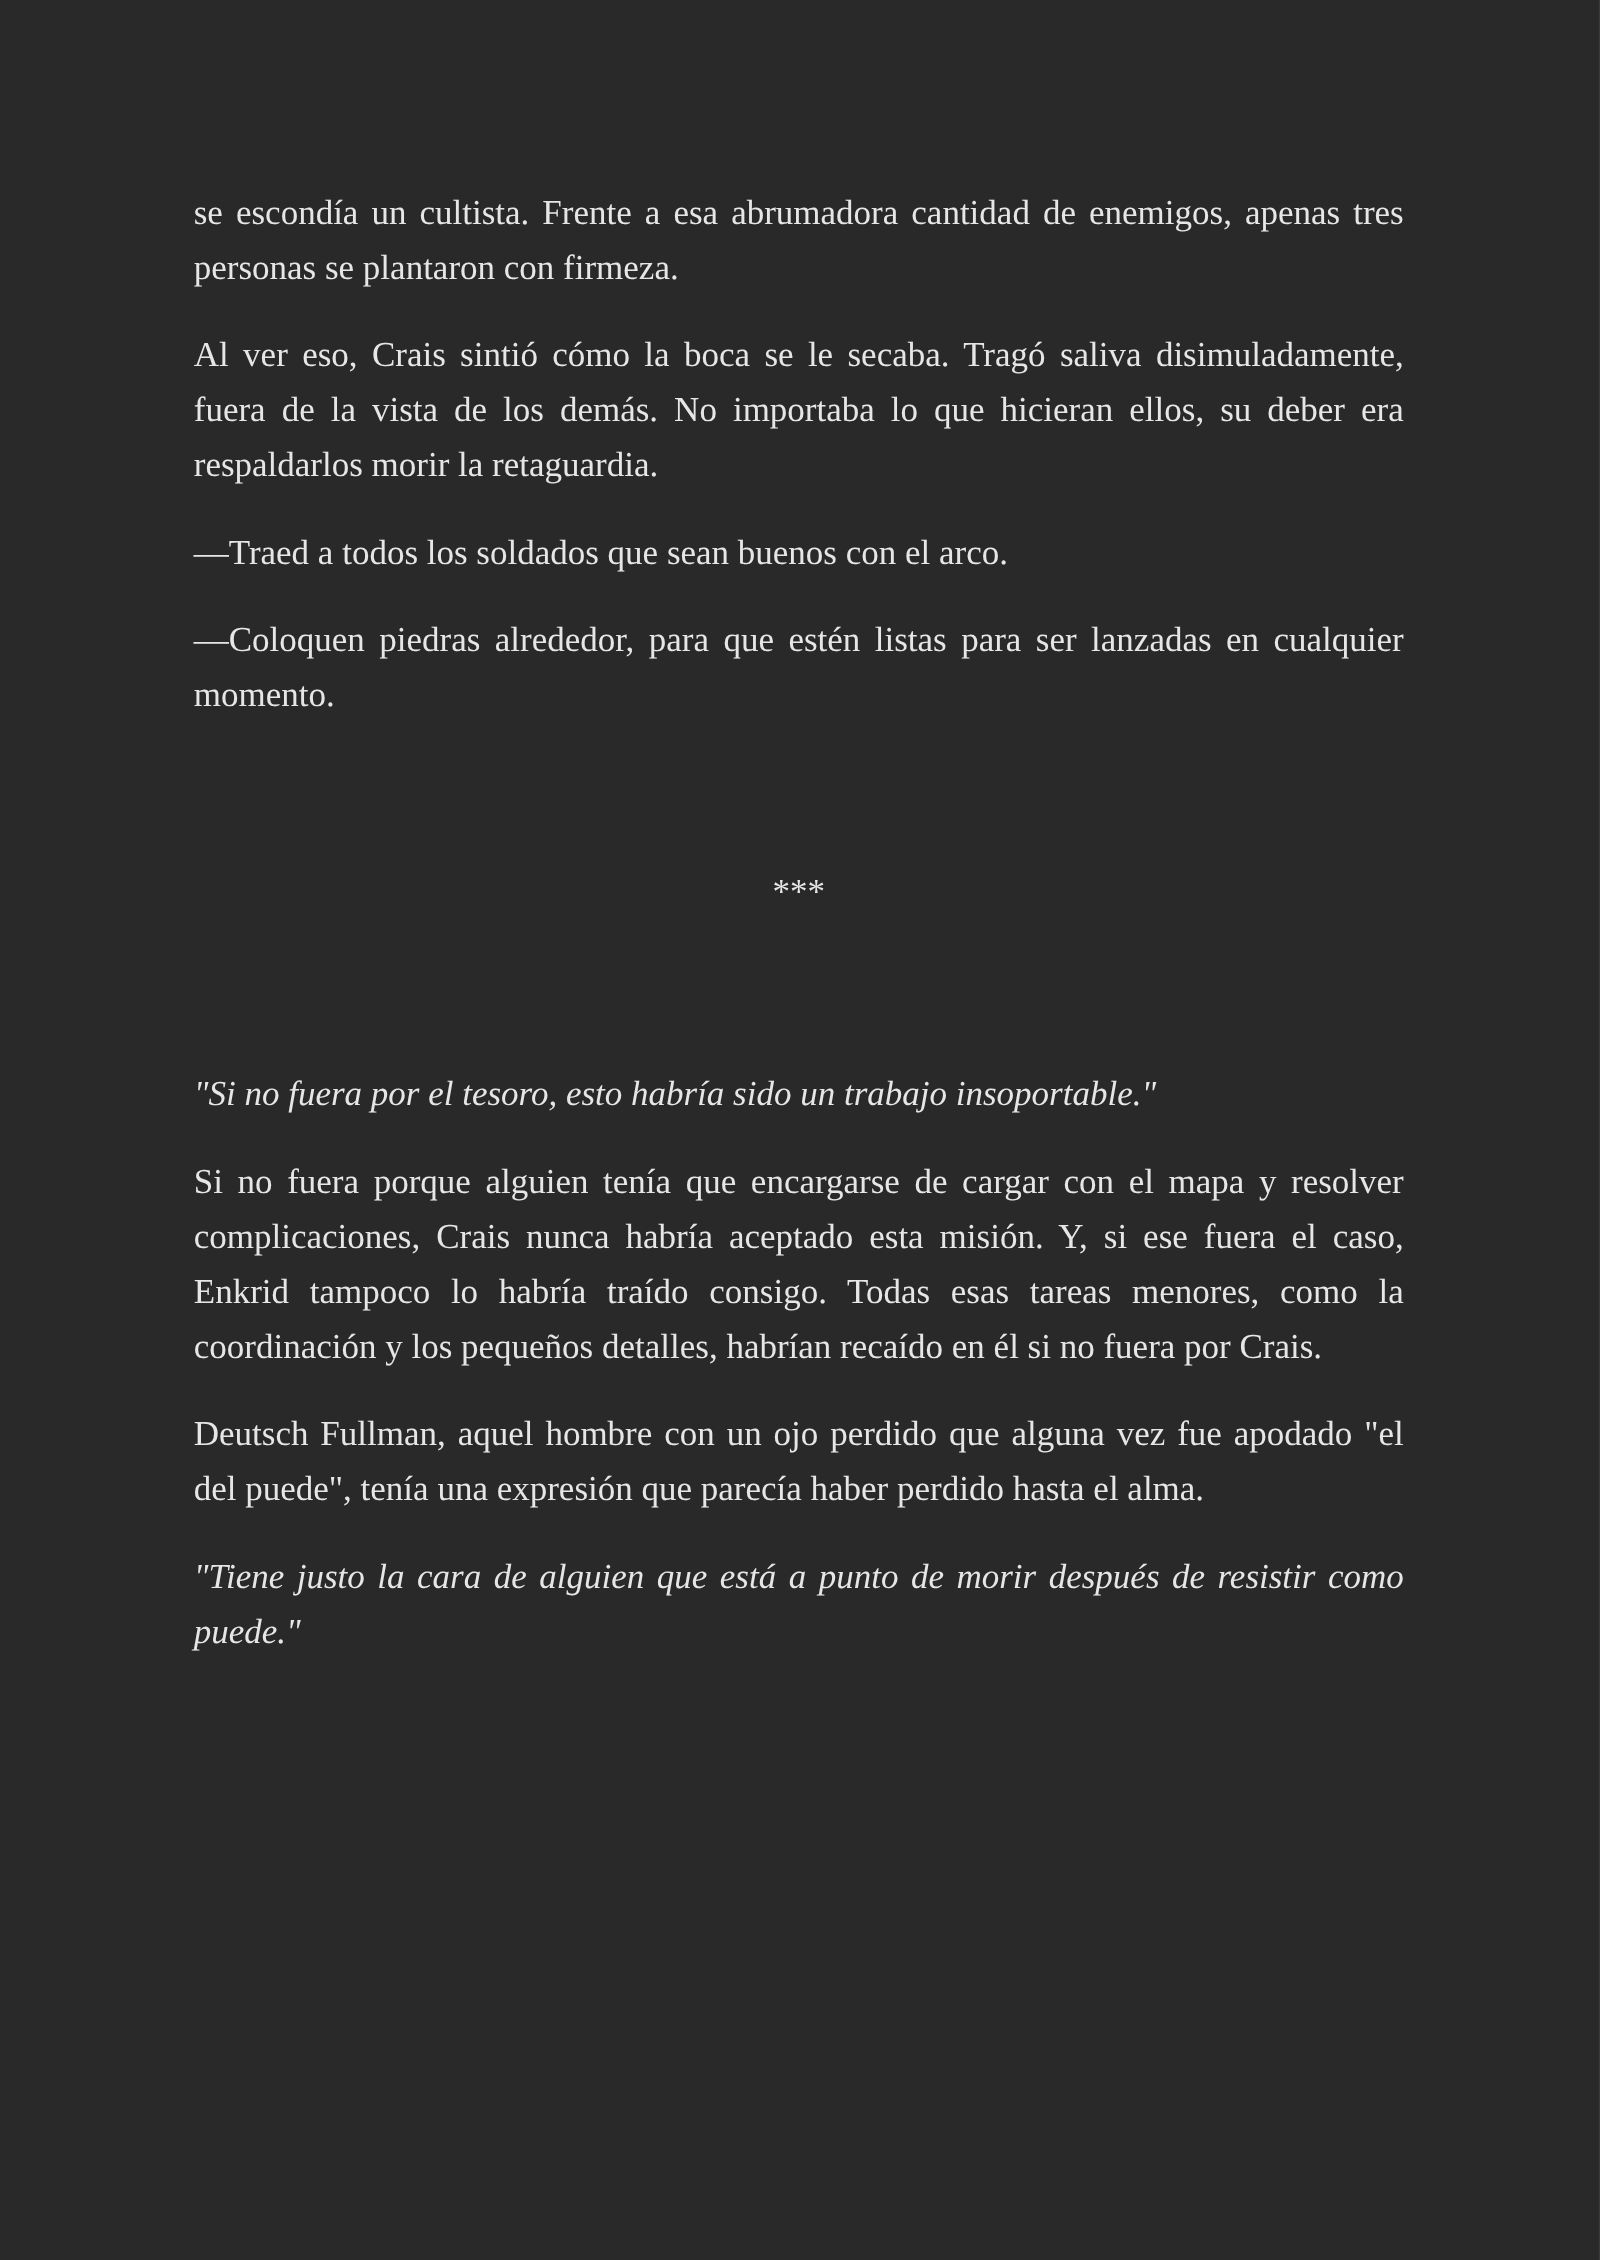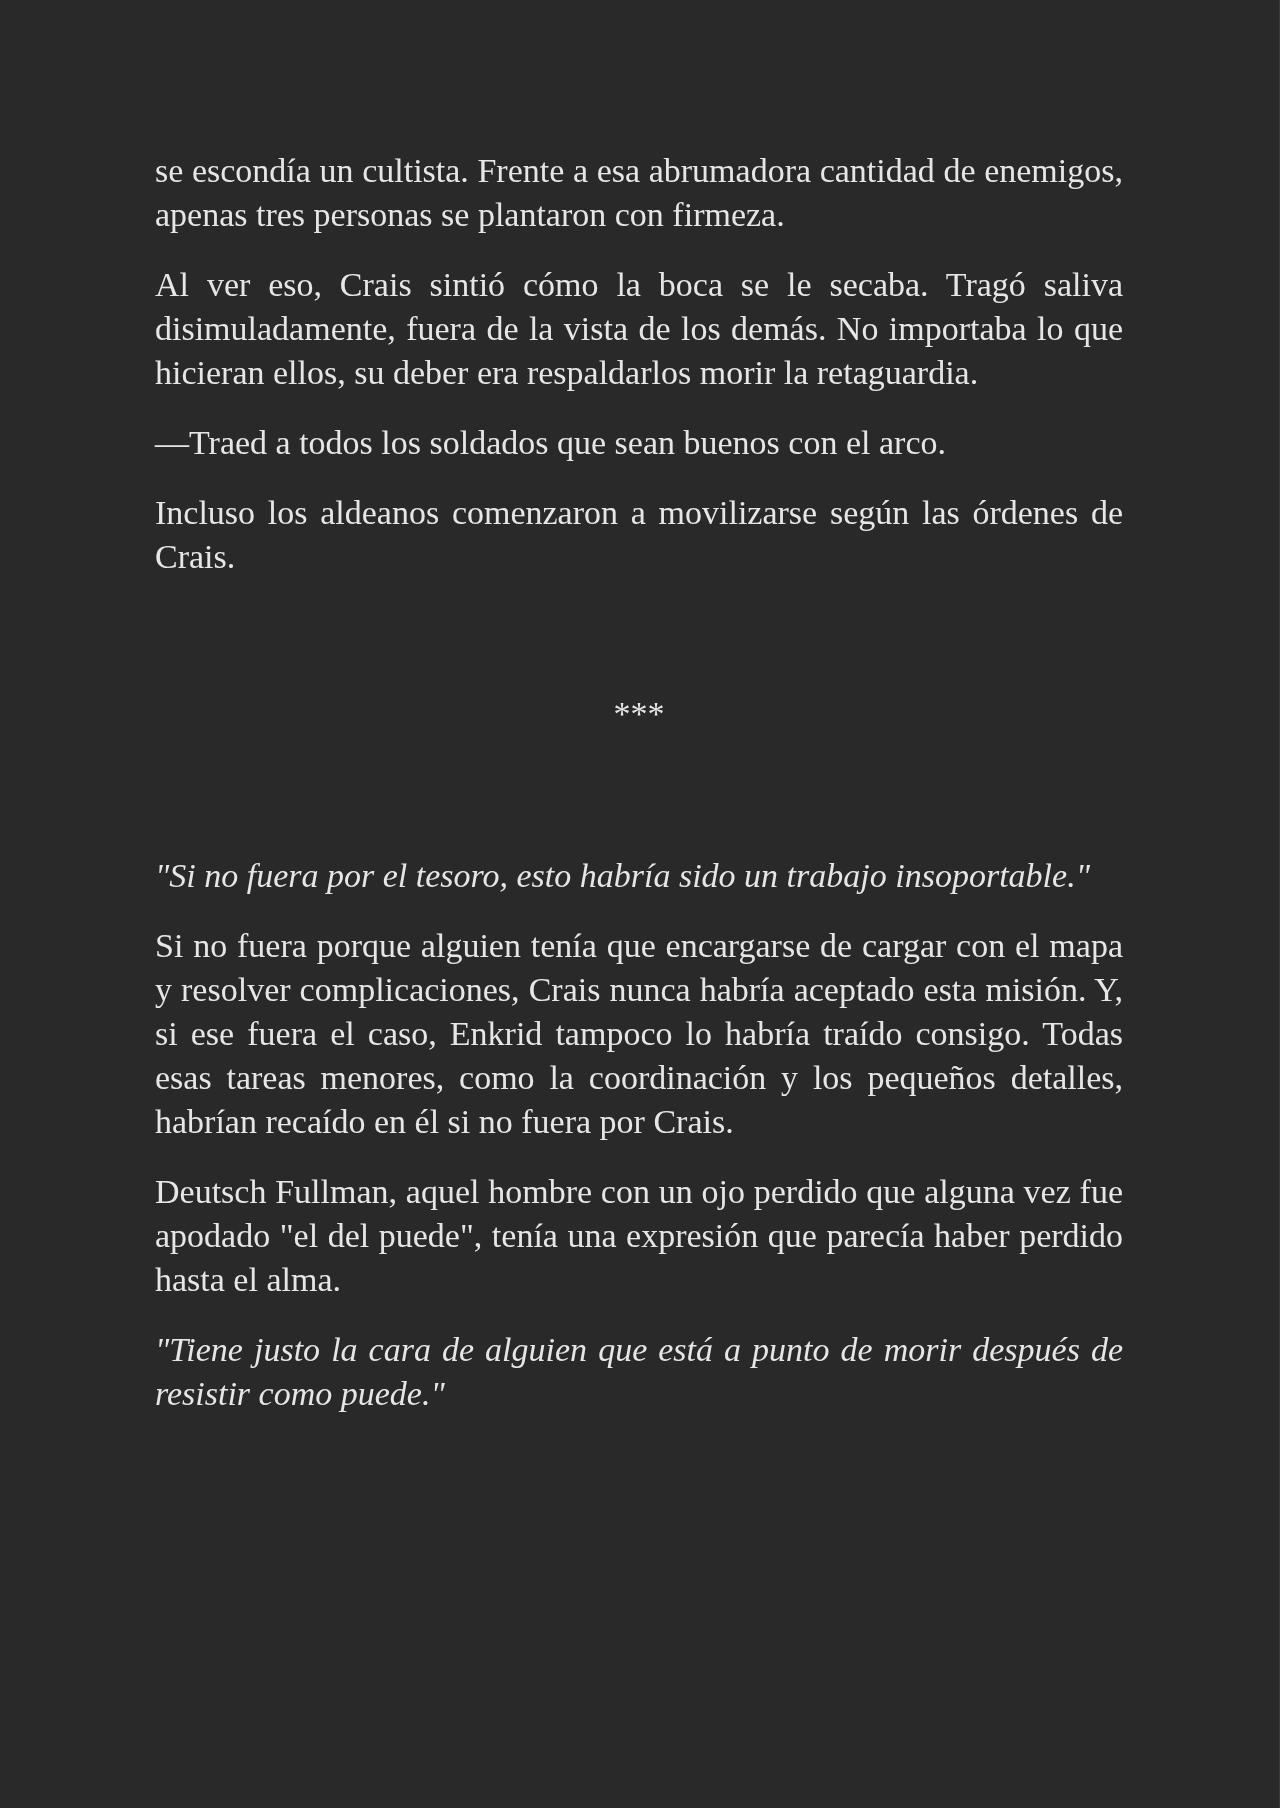--- a/index.html
+++ b/index.html
@@ -15,21 +15,21 @@
       border-right: 1px solid #3a3a3a;
       position: relative;
     }
     .reader {
       position: absolute;
       left: 155px;
       top: 149px;
       width: 968px;
       color: #e6e6e6;
       font-family: "Liberation Serif", "DejaVu Serif", serif;
-      font-size: 34px;
+      font-size: 28px;
       line-height: 44px;
     }
     .reader p {
       margin: 0 0 26px 0;
       text-align: justify;
     }
     .reader p.italic {
       font-style: italic;
     }
     .reader p.separator {
@@ -38,21 +38,21 @@
       margin-bottom: 118px;
     }
   </style>
 </head>
 <body>
 
 <main class="reader">
   <p>se escondía un cultista. Frente a esa abrumadora cantidad de enemigos, apenas tres personas se plantaron con firmeza.</p>
   <p>Al ver eso, Crais sintió cómo la boca se le secaba. Tragó saliva disimuladamente, fuera de la vista de los demás. No importaba lo que hicieran ellos, su deber era respaldarlos morir la retaguardia.</p>
   <p>—Traed a todos los soldados que sean buenos con el arco.</p>
-  <p>Incluso los aldeanos comenzaron a movilizarse según las órdenes de Crais.</p>
+  <p>—Coloquen piedras alrededor, para que estén listas para ser lanzadas en cualquier momento.</p>
 
   <p class="separator">***</p>
 
   <p class="italic">"Si no fuera por el tesoro, esto habría sido un trabajo insoportable."</p>
   <p>Si no fuera porque alguien tenía que encargarse de cargar con el mapa y resolver complicaciones, Crais nunca habría aceptado esta misión. Y, si ese fuera el caso, Enkrid tampoco lo habría traído consigo. Todas esas tareas menores, como la coordinación y los pequeños detalles, habrían recaído en él si no fuera por Crais.</p>
   <p>Deutsch Fullman, aquel hombre con un ojo perdido que alguna vez fue apodado "el del puede", tenía una expresión que parecía haber perdido hasta el alma.</p>
   <p class="italic">"Tiene justo la cara de alguien que está a punto de morir después de resistir como puede."</p>
 </main>
 
 </body></html>

